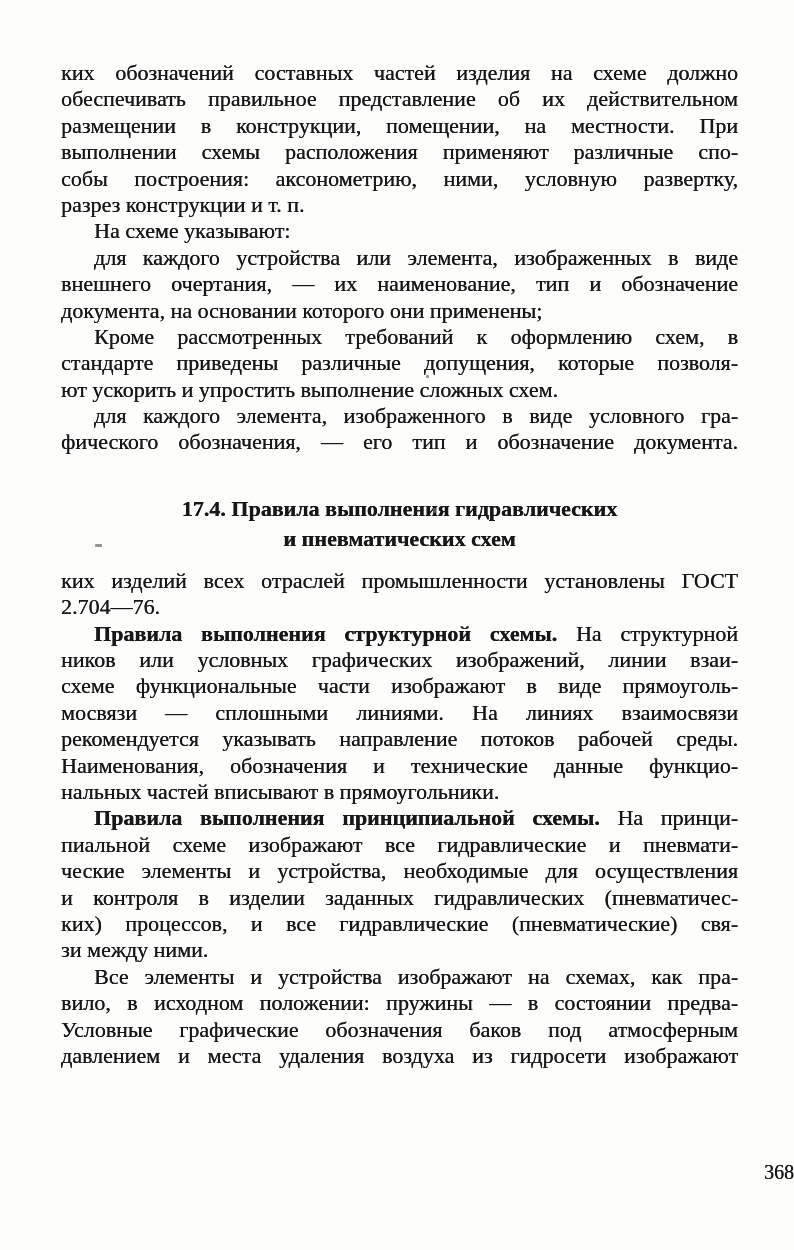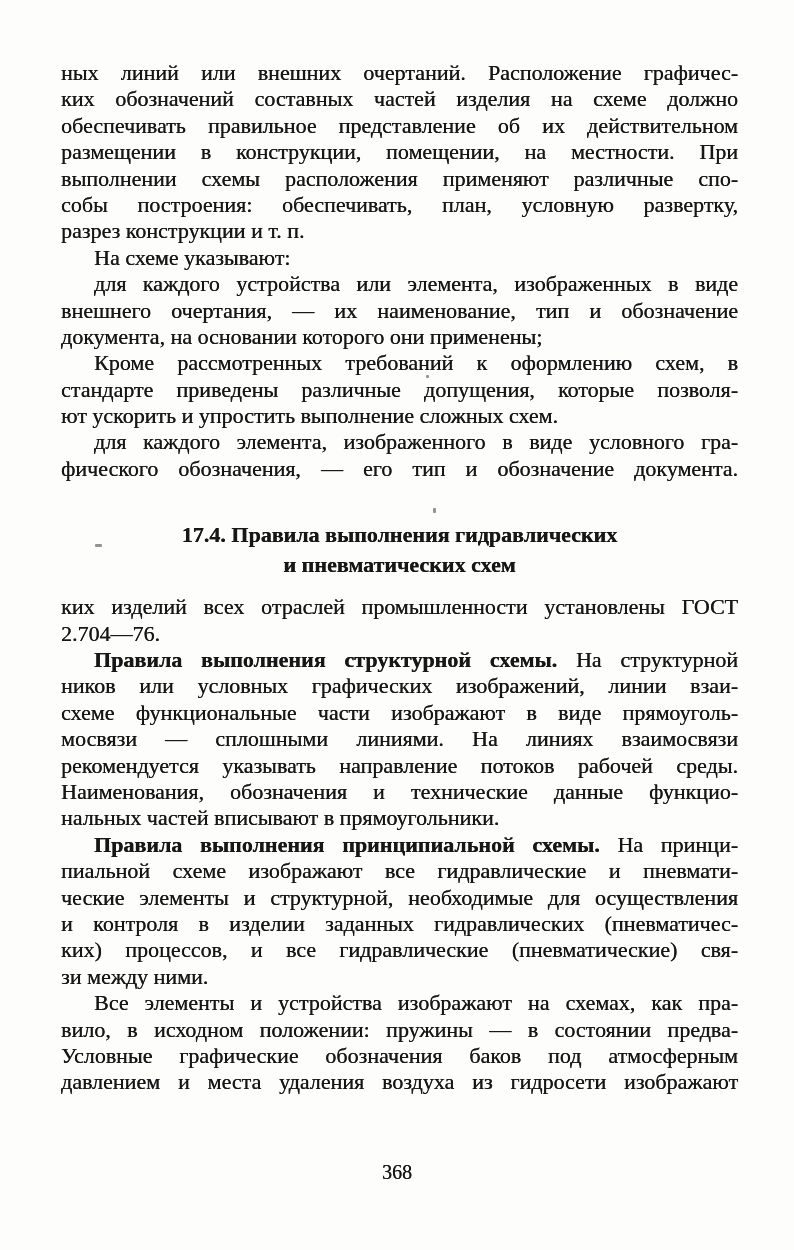--- a/index.html
+++ b/index.html
@@ -46,44 +46,43 @@
   }
   .heading .h-line {
     height: 30px;
     line-height: 30px;
   }
   .page-number {
     position: absolute;
     top: 1161px;
     left: 0;
     width: 100%;
-    text-align: center;
+    text-align: right;
     font-size: 20px;
     text-shadow: 0.3px 0 0 #1b1b1b;
   }
   .speck {
     position: absolute;
     background: #6f6f6f;
     border-radius: 1px;
     opacity: 0.75;
   }
 </style>
 </head>
 <body>
 
 <div class="page">
   <div class="text-col">
     <div id="blocks-top">
         <div class="para">
-          <div class="line"><span>ных линий или внешних очертаний. Расположение графичес-</span></div>
           <div class="line"><span>ких обозначений составных частей изделия на схеме должно</span></div>
           <div class="line"><span>обеспечивать правильное представление об их действительном</span></div>
           <div class="line"><span>размещении в конструкции, помещении, на местности. При</span></div>
           <div class="line"><span>выполнении схемы расположения применяют различные спо-</span></div>
-          <div class="line"><span>собы построения: обеспечивать, план, условную развертку,</span></div>
+          <div class="line"><span>собы построения: аксонометрию, ними, условную развертку,</span></div>
           <div class="line last"><span>разрез конструкции и т. п.</span></div>
         </div>
         <div class="para">
           <div class="line last indent"><span>На схеме указывают:</span></div>
         </div>
         <div class="para">
           <div class="line indent"><span>для каждого устройства или элемента, изображенных в виде</span></div>
           <div class="line"><span>внешнего очертания, — их наименование, тип и обозначение</span></div>
           <div class="line last"><span>документа, на основании которого они применены;</span></div>
         </div>
@@ -111,21 +110,21 @@
           <div class="line"><span>ников или условных графических изображений, линии взаи-</span></div>
           <div class="line"><span>схеме функциональные части изображают в виде прямоуголь-</span></div>
           <div class="line"><span>мосвязи — сплошными линиями. На линиях взаимосвязи</span></div>
           <div class="line"><span>рекомендуется указывать направление потоков рабочей среды.</span></div>
           <div class="line"><span>Наименования, обозначения и технические данные функцио-</span></div>
           <div class="line last"><span>нальных частей вписывают в прямоугольники.</span></div>
         </div>
         <div class="para">
           <div class="line indent"><span class="b">Правила выполнения принципиальной схемы.</span><span> На принци-</span></div>
           <div class="line"><span>пиальной схеме изображают все гидравлические и пневмати-</span></div>
-          <div class="line"><span>ческие элементы и структурной, необходимые для осуществления</span></div>
+          <div class="line"><span>ческие элементы и устройства, необходимые для осуществления</span></div>
           <div class="line"><span>и контроля в изделии заданных гидравлических (пневматичес-</span></div>
           <div class="line"><span>ких) процессов, и все гидравлические (пневматические) свя-</span></div>
           <div class="line last"><span>зи между ними.</span></div>
         </div>
         <div class="para">
           <div class="line indent"><span>Все элементы и устройства изображают на схемах, как пра-</span></div>
           <div class="line"><span>вило, в исходном положении: пружины — в состоянии предва-</span></div>
           <div class="line"><span>Условные графические обозначения баков под атмосферным</span></div>
           <div class="line last jlast"><span>давлением и места удаления воздуха из гидросети изображают</span></div>
         </div>

